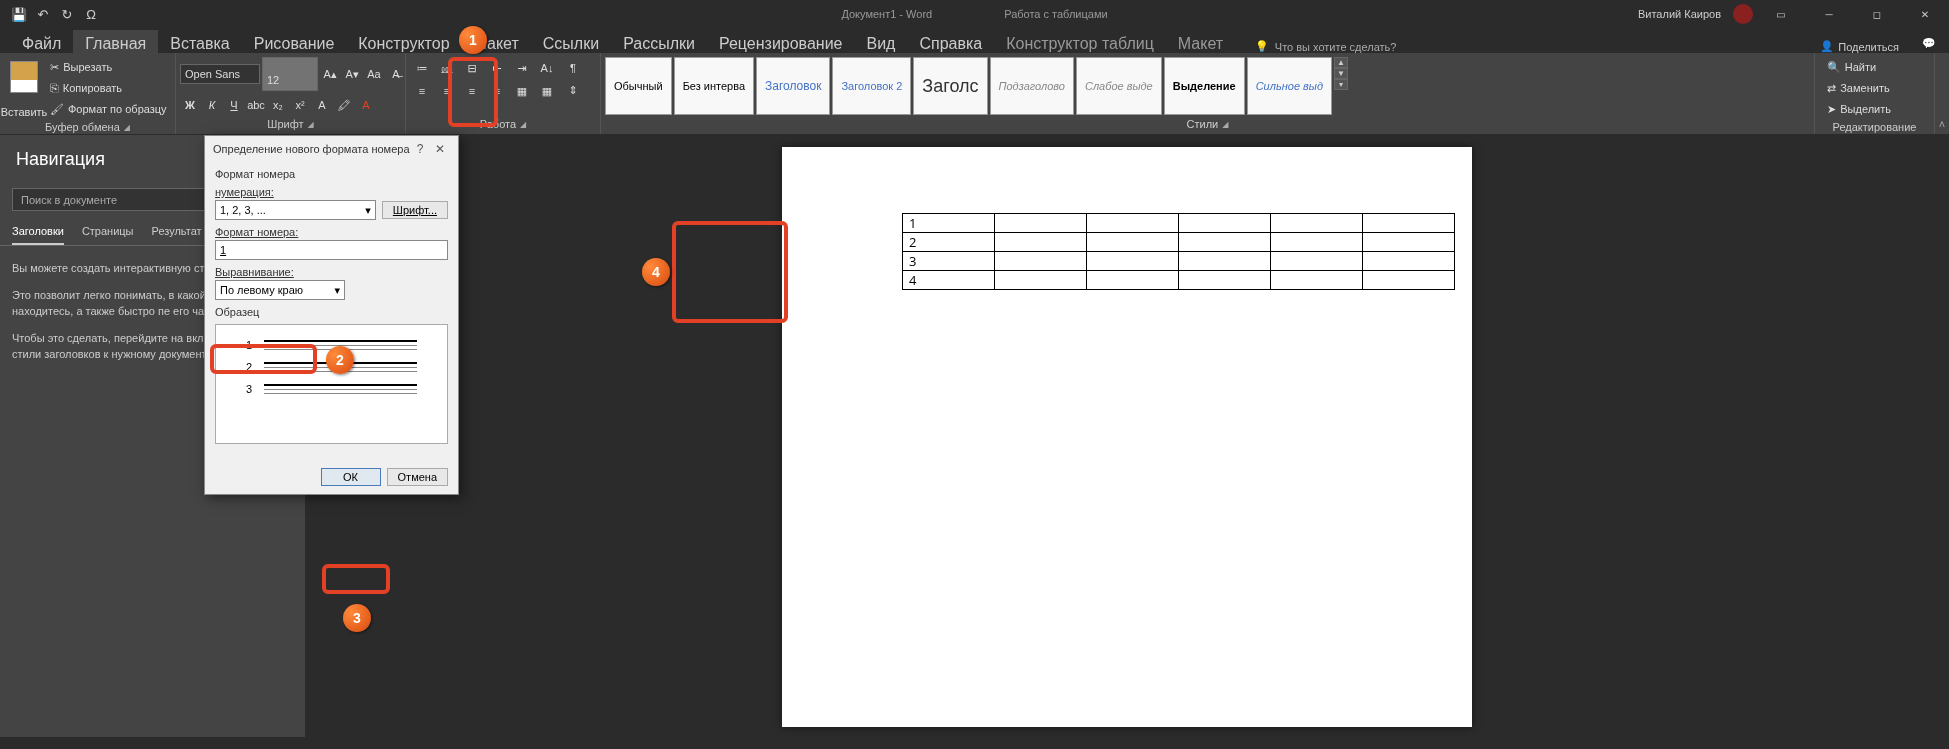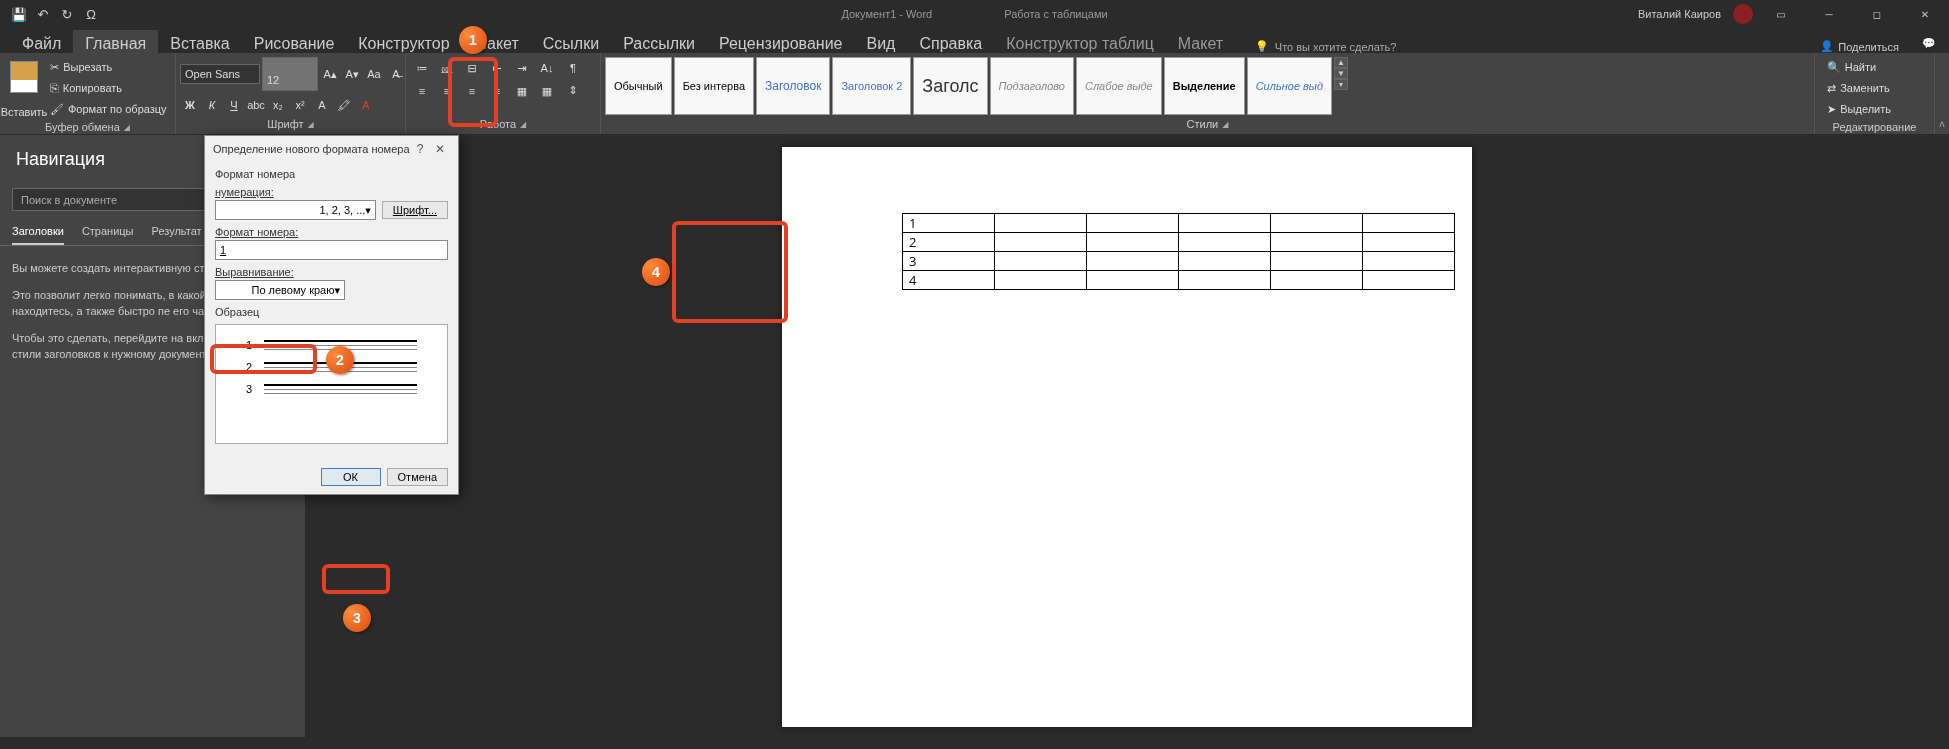--- a/index.html
+++ b/index.html
@@ -60,21 +60,21 @@
 .doc-table td{border:1px solid #000;height:19px;width:92px;padding:0 6px;font-size:13px;font-family:"Open Sans",Arial}
 .dialog{position:absolute;left:204px;top:135px;width:255px;background:#f0f0f0;border:1px solid #888;box-shadow:3px 3px 12px rgba(0,0,0,.5);z-index:100}
 .dlg-title{display:flex;align-items:center;padding:6px 8px;font-size:11px;color:#333}
 .dlg-title-text{flex:1}
 .dlg-help,.dlg-close{width:20px;text-align:center;color:#555;font-size:12px}
 .dlg-body{padding:6px 10px}
 .dlg-section{font-size:11px;color:#333;margin-bottom:6px}
 .dlg-label{font-size:11px;color:#333;margin-bottom:2px}
 .dlg-label u{text-decoration:underline}
 .dlg-row{display:flex;gap:6px;margin-bottom:6px;align-items:center}
-.dlg-combo{flex:1;background:#fff;border:1px solid #888;height:20px;padding:0 4px;display:flex;align-items:center;justify-content:flex-end;font-size:11px}
+.dlg-combo{flex:1;background:#fff;border:1px solid #888;height:20px;padding:0 4px;display:flex;align-items:center;justify-content:space-between;font-size:11px}
 .dlg-btn{background:#e8e8e8;border:1px solid #aaa;padding:2px 10px;font-size:11px}
 .dlg-input{width:100%;background:#fff;border:1px solid #888;height:20px;padding:0 4px;font-size:11px}
 .preview-box{border:1px solid #aaa;background:#fff;height:120px;margin:4px 0 10px;padding:14px 30px;display:flex;flex-direction:column;gap:10px}
 .preview-row{display:flex;align-items:center;gap:8px}
 .preview-num{width:10px;font-size:11px}
 .preview-lines{flex:1;display:flex;flex-direction:column;gap:3px}
 .preview-line{height:2px;background:#000}
 .preview-line.thin{height:1px;background:#888}
 .dlg-footer{display:flex;justify-content:flex-end;gap:6px;padding:8px 10px}
 .dlg-footer .dlg-btn{min-width:60px}

